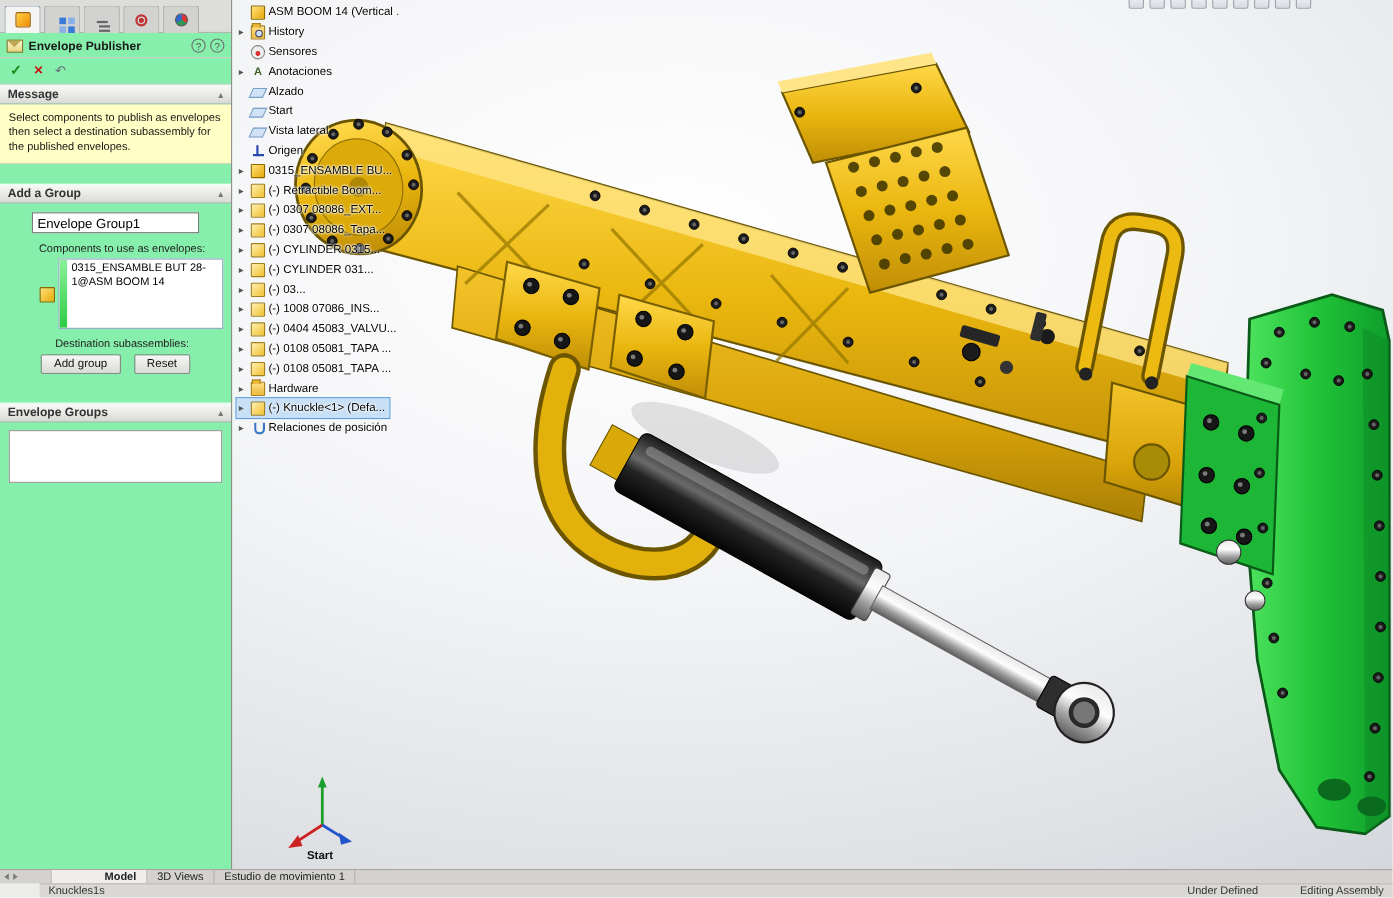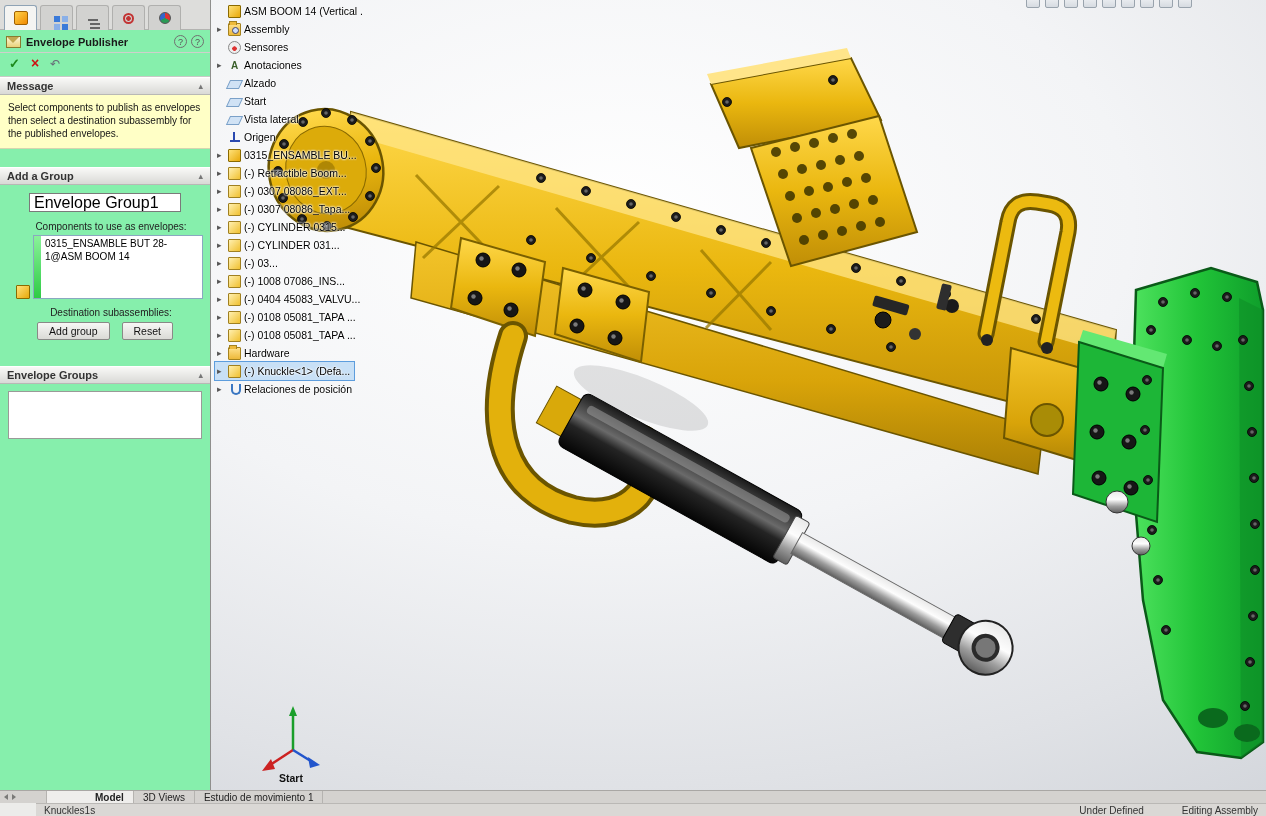--- a/index.html
+++ b/index.html
@@ -75,23 +75,23 @@
   .group-header { height:18px; display:flex; align-items:center; justify-content:space-between; padding:0 7px;
                   background:linear-gradient(#f9f9f7,#d9d9d6); border-top:1px solid #ffffff; border-bottom:1px solid #b8b8b5;
                   font-size:11px; font-weight:bold; color:#333; }
   .chev { font-size:9px; color:#777; font-weight:normal; }
 
   .msg-box { background:#ffffc6; padding:6px 8px 8px; font-size:10px; line-height:1.3; color:#151515; border-bottom:1px solid #d6d6b0; }
 
   .add-group-section { margin-top:18px; }
   .ag-body { padding:7px 0 2px; }
   .group-name-input { display:block; margin:1px auto 9px; width:152px; height:19px; border:1px solid #7a7a7a;
-                      background:#fff; font-size:16px; padding:0 4px; font-family:"Liberation Sans",sans-serif; }
+                      background:#fff; font-size:12px; padding:0 4px; font-family:"Liberation Sans",sans-serif; }
   .sel-label { font-size:10px; color:#222; text-align:center; padding-left:12px; margin-bottom:3px; }
-  .sel-row { display:flex; align-items:flex-end; padding:0 7px 8px 16px; }
+  .sel-row { display:flex; align-items:center; padding:0 7px 8px 16px;margin-left:20px; }
   .outside-icon { width:14px; height:14px; flex:0 0 14px; margin:2px 3px 0 0; position:relative; }
   .sel-box { flex:1; border:1px solid #8aa8c0; background:#fff; display:flex; overflow:hidden; }
   .box-components { height:64px; }
   .box-destination { height:54px; background:#e9f5fe; }
   .color-bar { width:7px; align-self:stretch; flex:0 0 7px; }
   .color-bar.green { background:linear-gradient(#8af29a,#2ecb44); }
   .color-bar.purple { background:linear-gradient(#d07ae8,#9b2fc4); }
   .sel-items { flex:1; padding:1px 1px; font-size:10px; }
   .sel-item { padding:1px 3px; color:#000; line-height:1.25; }
   .sel-item.selected { background:#4f9be4; color:#fff; }
@@ -369,21 +369,21 @@
 
         <div class="tree-row root no-arrow">
           <span class="tw"></span>
           <span class="ticon gi-assembly"></span>
           <span class="tlabel">ASM BOOM 14 (Vertical ...</span>
         </div>
 
         <div class="tree-row">
           <span class="tw"></span>
           <span class="ticon gi-history"></span>
-          <span class="tlabel">Assembly</span>
+          <span class="tlabel">History</span>
         </div>
 
         <div class="tree-row no-arrow">
           <span class="tw"></span>
           <span class="ticon gi-sensors"></span>
           <span class="tlabel">Sensores</span>
         </div>
 
         <div class="tree-row">
           <span class="tw"></span>

